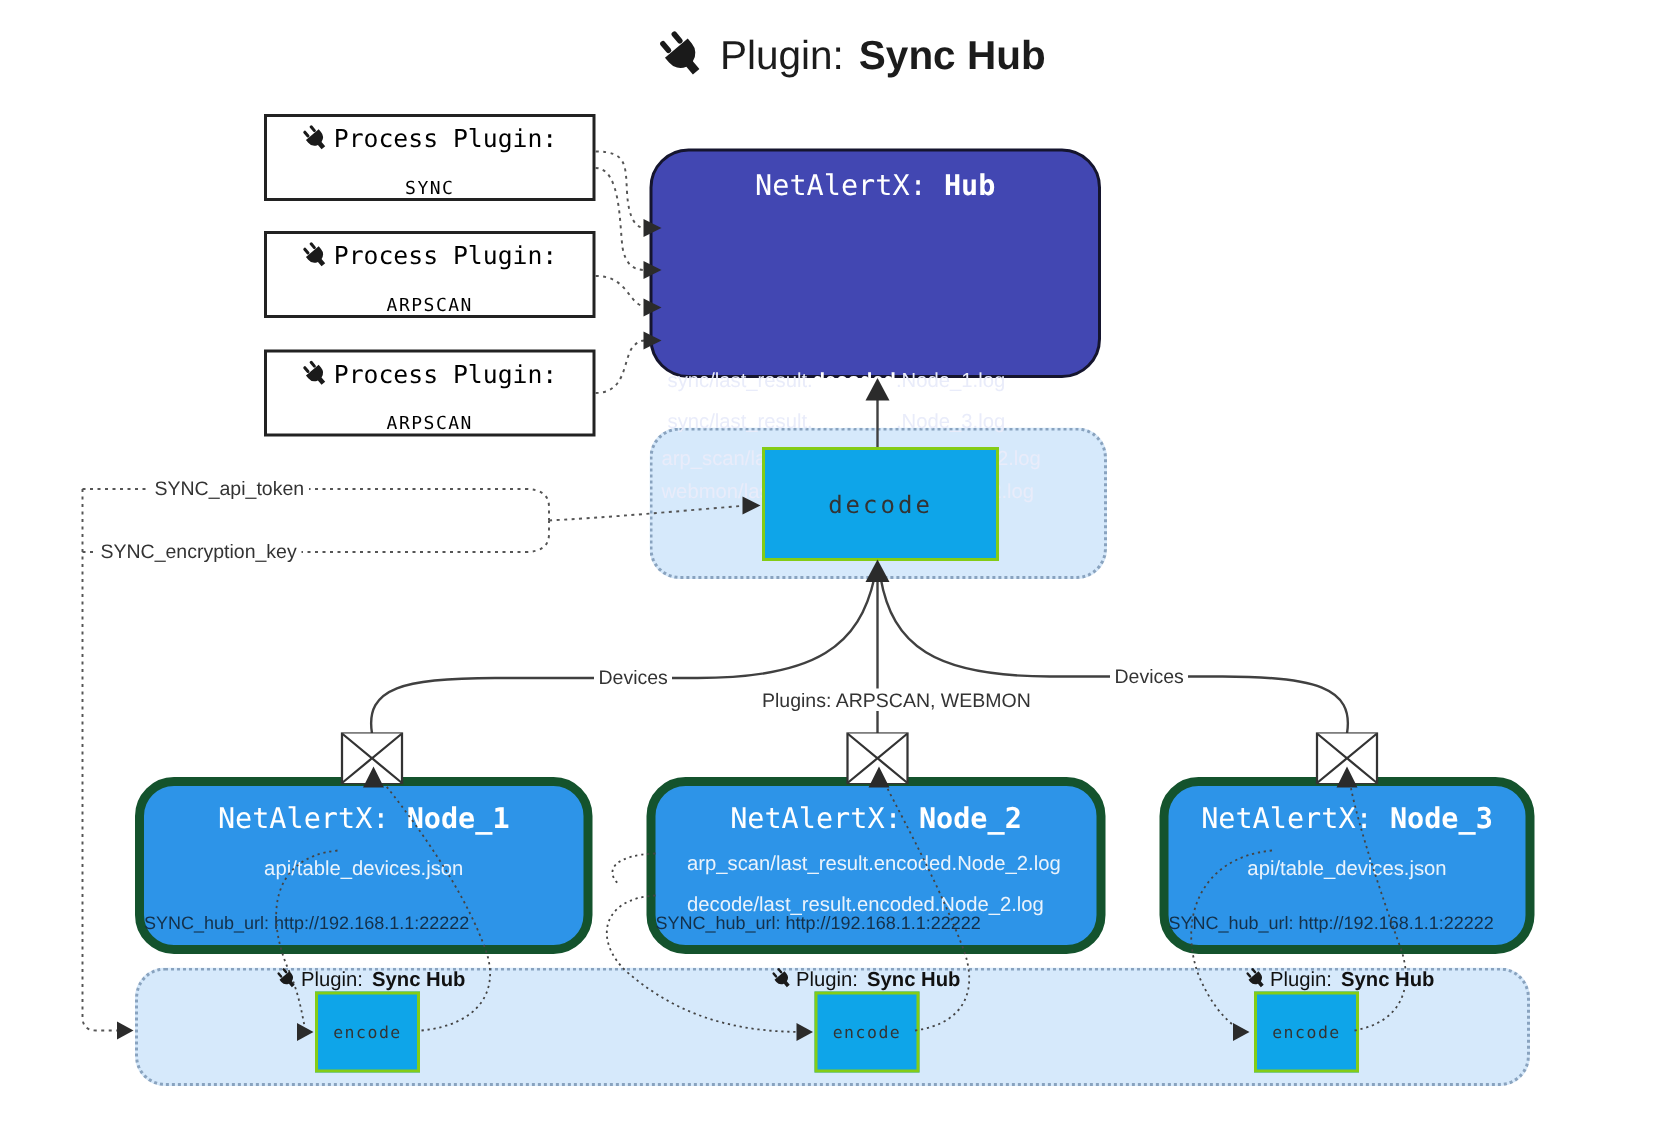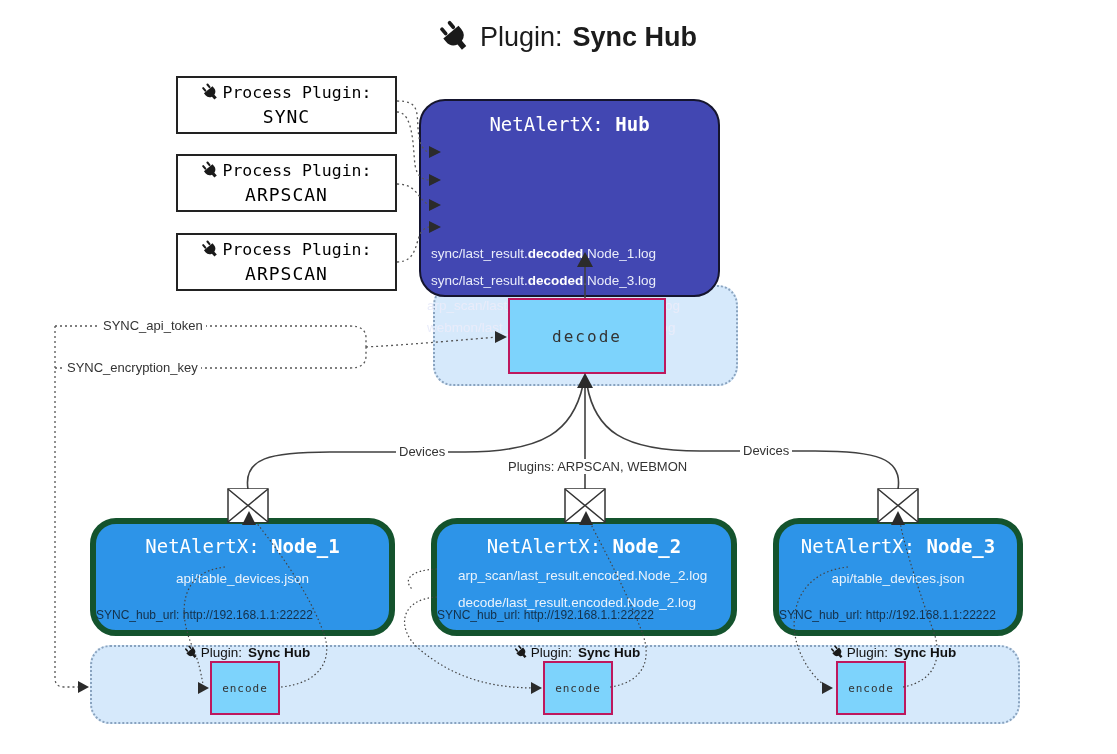--- a/index.html
+++ b/index.html
@@ -12,38 +12,38 @@
   .title{left:438px;top:16px;height:42px;display:flex;align-items:center;gap:8px;
          font-size:27px;color:#1c1c1c;z-index:20;}
   .title .bold{font-weight:bold;margin-left:2px;}
   .plug{fill:#1a1a1a;}
 
   
   .pbox{left:176px;width:221px;height:58px;background:#fff;border:2px solid #222;
         z-index:20;text-align:center;color:#000000;}
   .pbox .l1{margin-top:5px;font-size:16.5px;display:flex;justify-content:center;
             align-items:center;gap:2px;}
-  .pbox .l2{font-size:18px;margin-top:4px;letter-spacing:1px;}
+  .pbox .l2{font-size:12px;margin-top:16px;letter-spacing:1px;}
 
   
   .hub-url{left:433px;top:80px;width:301px;text-align:center;font-size:11px;color:#222;z-index:20;}
-  .hub{left:419px;top:99px;width:301px;height:198px;background:#4247b2;
+  .hub{left:433px;top:99px;width:301px;height:153px;background:#4247b2;
        border:2px solid #15152e;border-radius:26px;z-index:10;color:#fff;}
   .hub-title{position:absolute;top:12px;width:100%;text-align:center;font-size:19px;}
   .hub-line{position:absolute;left:10px;right:4px;font-size:13.5px;color:#e9ecfa;white-space:nowrap;}
   .hub-line b{color:#fff;}
   .hl0{top:145px;} .hl1{top:172px;} .hl2{top:197px;left:6px;} .hl3{top:219px;left:6px;}
 
   
   .lblue{background:#d6e9fb;border:2px dotted #89a3bf;border-radius:20px;z-index:5;}
   .decode-wrap{left:433px;top:285px;width:305px;height:101px;}
   .encode-wrap{left:90px;top:645px;width:930px;height:79px;}
 
   
-  .wbox{background:#7dd3fc;border:2px solid #be185d;z-index:22;display:flex;
+  .wbox{background:#0ea5e9;border:2px solid #84cc16;z-index:22;display:flex;
         align-items:center;justify-content:center;color:#333;}
   .decode-box{left:508px;top:298px;width:158px;height:76px;font-size:16px;letter-spacing:2px;}
   .encode-box{width:70px;height:54px;font-size:11px;letter-spacing:1px;top:661px;}
 
   
   .node{top:518px;height:118px;background:#2d94e8;border:6px solid #14532d;
         border-radius:26px;z-index:10;color:#fff;}
   .node-title{position:absolute;top:11px;width:100%;text-align:center;font-size:19px;white-space:nowrap;}
   .node-line{position:absolute;width:100%;text-align:center;font-size:13.5px;color:#eaf3fc;white-space:nowrap;}
   .node-line.left{text-align:left;padding-left:21px;}

